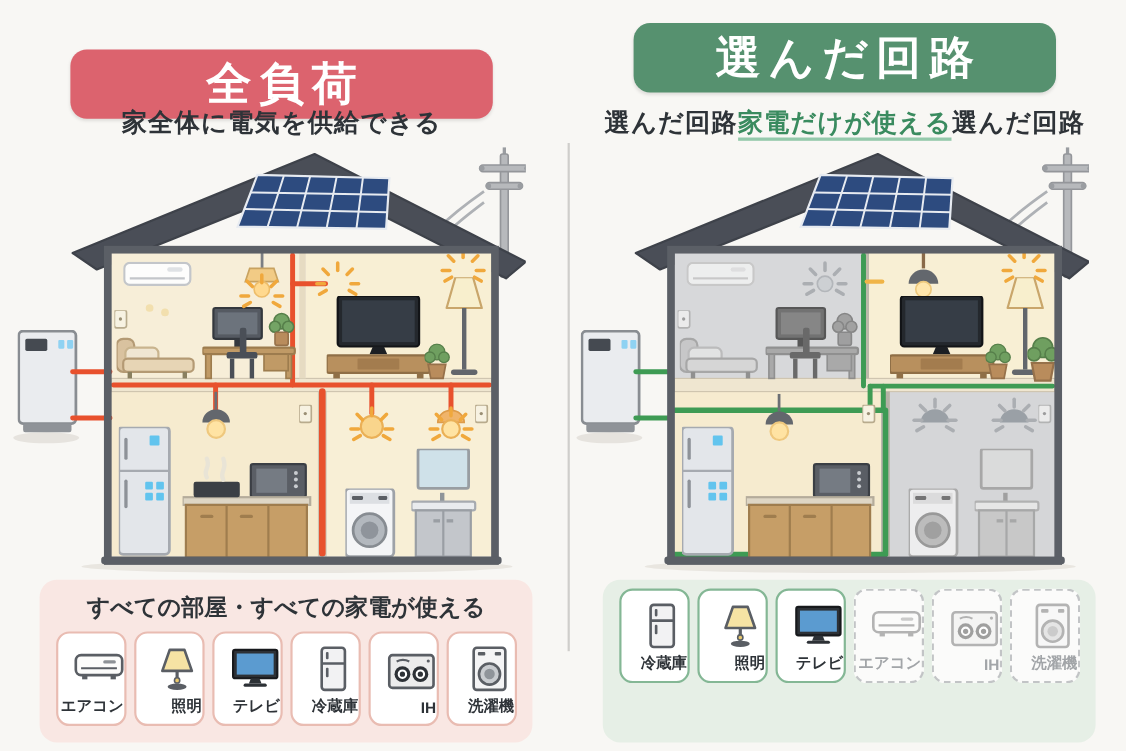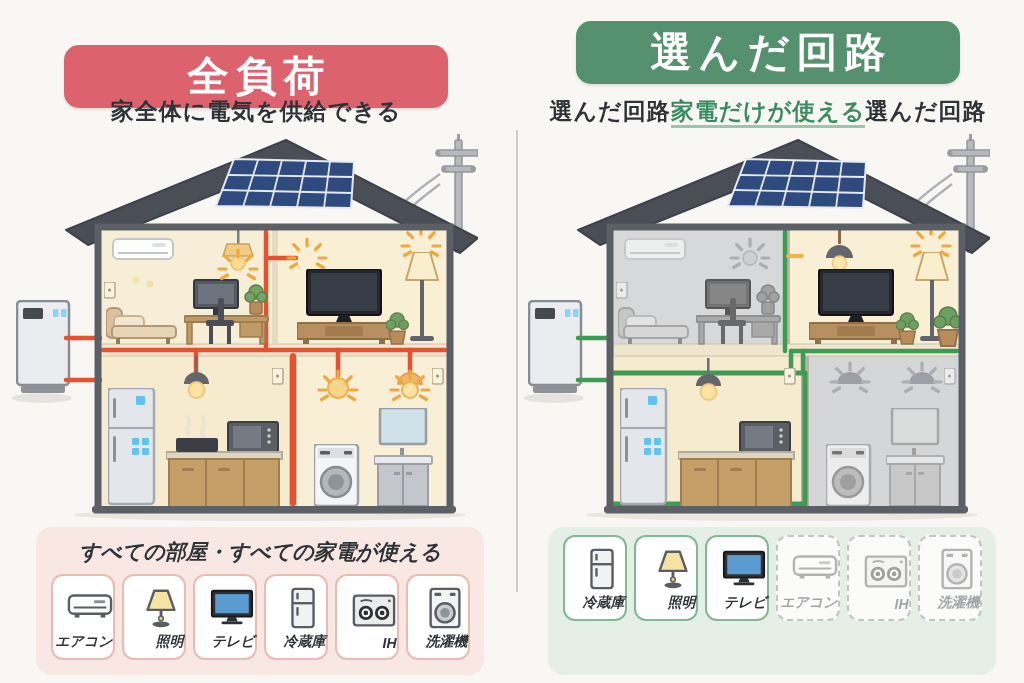--- a/index.html
+++ b/index.html
@@ -10,21 +10,21 @@
   .banner{position:absolute;left:64px;top:21px;width:384px;height:63px;border-radius:15px;
     color:#fff;font-size:41px;font-weight:bold;letter-spacing:7px;text-indent:7px;
     display:flex;align-items:center;justify-content:center;box-shadow:0 2px 3px rgba(0,0,0,.10);}
   .half.left .banner{background:var(--left-accent,#dc636e);margin-top:24px;}
   .half.right .banner{background:var(--right-accent,#56916f);}
   .subtitle{position:absolute;top:96px;left:0;width:512px;text-align:center;
     font-size:23px;font-weight:bold;color:#2e3338;letter-spacing:1px;white-space:nowrap;}
   .subtitle .hl{color:var(--highlight-green,#3a8b5f);border-bottom:3px solid #94c9ab;padding-bottom:1px;}
   .divider{position:absolute;left:516px;top:130px;width:2px;height:462px;background:#cfcecb;}
   .house{position:absolute;top:132px;left:8px;width:470px;height:392px;}
-  .panel{position:absolute;left:36px;top:527px;width:448px;height:148px;border-radius:16px;font-style:italic;}
+  .panel{position:absolute;left:36px;top:527px;width:448px;height:148px;border-radius:16px;}
   .half.left .panel{background:var(--left-panel-bg,#f9e7e3);}
   .half.right .panel{background:var(--right-panel-bg,#e6efe6);}
   .panel-title{text-align:center;padding-top:11px;font-size:21px;font-weight:bold;color:#2e3338;white-space:nowrap;}
   .cards{display:flex;justify-content:center;gap:7px;margin-top:8px;}
   .card{width:64px;height:86px;background:#fff;border-radius:12px;box-sizing:border-box;
     display:flex;flex-direction:column;align-items:flex-end;justify-content:flex-end;padding-bottom:7px;}
   .card.a-left{border:2px solid var(--left-card-border,#e9bcb2);}
   .card.a-right{border:2px solid var(--right-card-border,#84b795);}
   .card.inactive{border:2px dashed #c2c4c6;background:#fbfbfa;}
   .card-icon{height:50px;display:flex;align-items:center;justify-content:center;}

